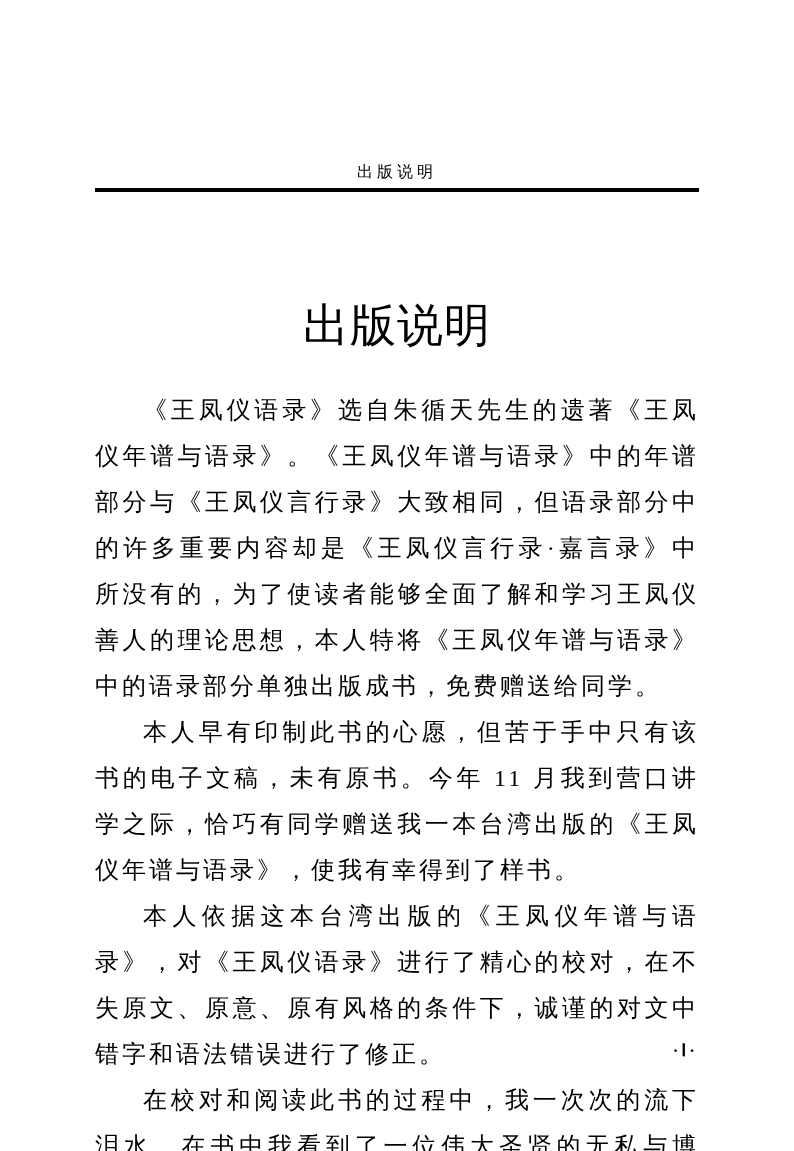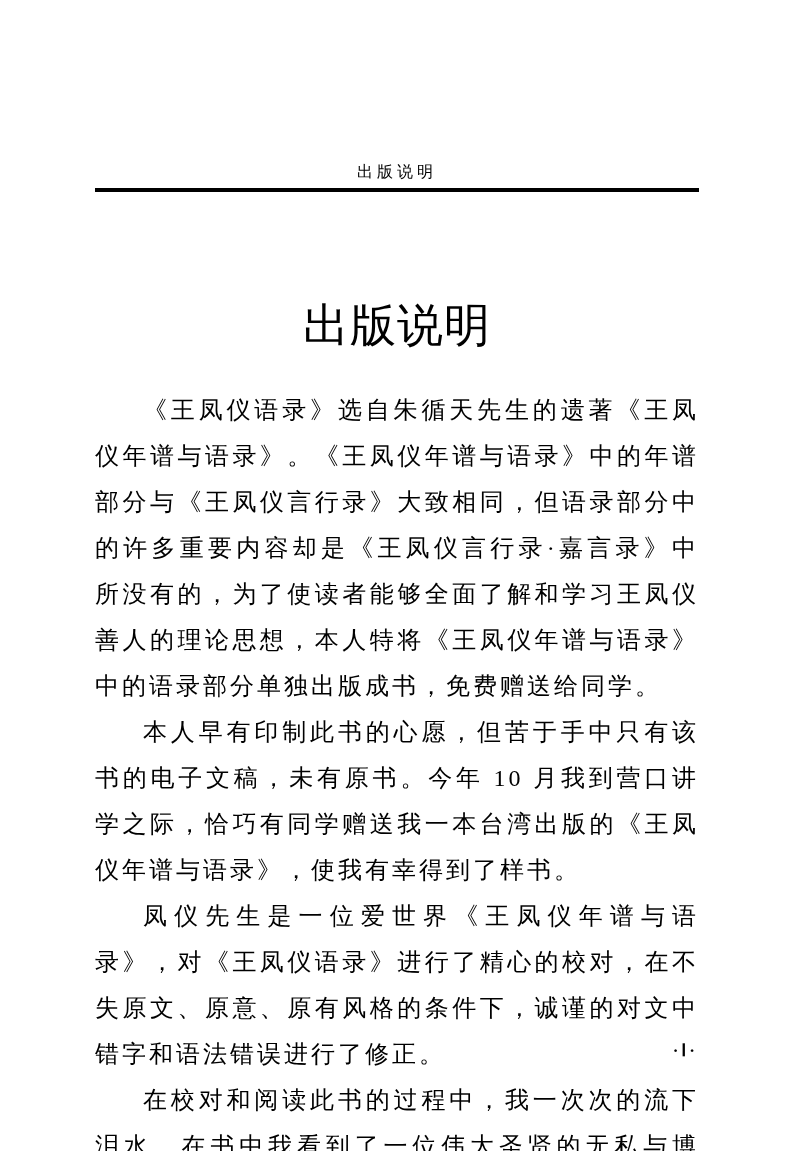--- a/index.html
+++ b/index.html
@@ -70,21 +70,21 @@
   <div class="column">
 
     <div class="running-header">出版说明</div>
 
     <div class="header-rule"></div>
 
     <h1 class="page-title">出版说明</h1>
 
     <div class="body-text">
       <p>《王凤仪语录》选自朱循天先生的遗著《王凤仪年谱与语录》。《王凤仪年谱与语录》中的年谱部分与《王凤仪言行录》大致相同，但语录部分中的许多重要内容却是《王凤仪言行录·嘉言录》中所没有的，为了使读者能够全面了解和学习王凤仪善人的理论思想，本人特将《王凤仪年谱与语录》中的语录部分单独出版成书，免费赠送给同学。</p>
-      <p>本人早有印制此书的心愿，但苦于手中只有该书的电子文稿，未有原书。今年 10 月我到营口讲学之际，恰巧有同学赠送我一本台湾出版的《王凤仪年谱与语录》，使我有幸得到了样书。</p>
-      <p>凤仪先生是一位爱世界《王凤仪年谱与语录》，对《王凤仪语录》进行了精心的校对，在不失原文、原意、原有风格的条件下，诚谨的对文中错字和语法错误进行了修正。</p>
+      <p>本人早有印制此书的心愿，但苦于手中只有该书的电子文稿，未有原书。今年 11 月我到营口讲学之际，恰巧有同学赠送我一本台湾出版的《王凤仪年谱与语录》，使我有幸得到了样书。</p>
+      <p>本人依据这本台湾出版的《王凤仪年谱与语录》，对《王凤仪语录》进行了精心的校对，在不失原文、原意、原有风格的条件下，诚谨的对文中错字和语法错误进行了修正。</p>
       <p>在校对和阅读此书的过程中，我一次次的流下泪水，在书中我看到了一位伟大圣贤的无私与博爱，及为推动世界和平所走过的艰辛历程。正如本书作者朱允恭先生所说：“我一次次的流下泪水、爱人类的人，他</p>
     </div>
 
   </div>
 
   <div class="page-number">·Ⅰ·</div>
 </div>
 
 </body></html>

